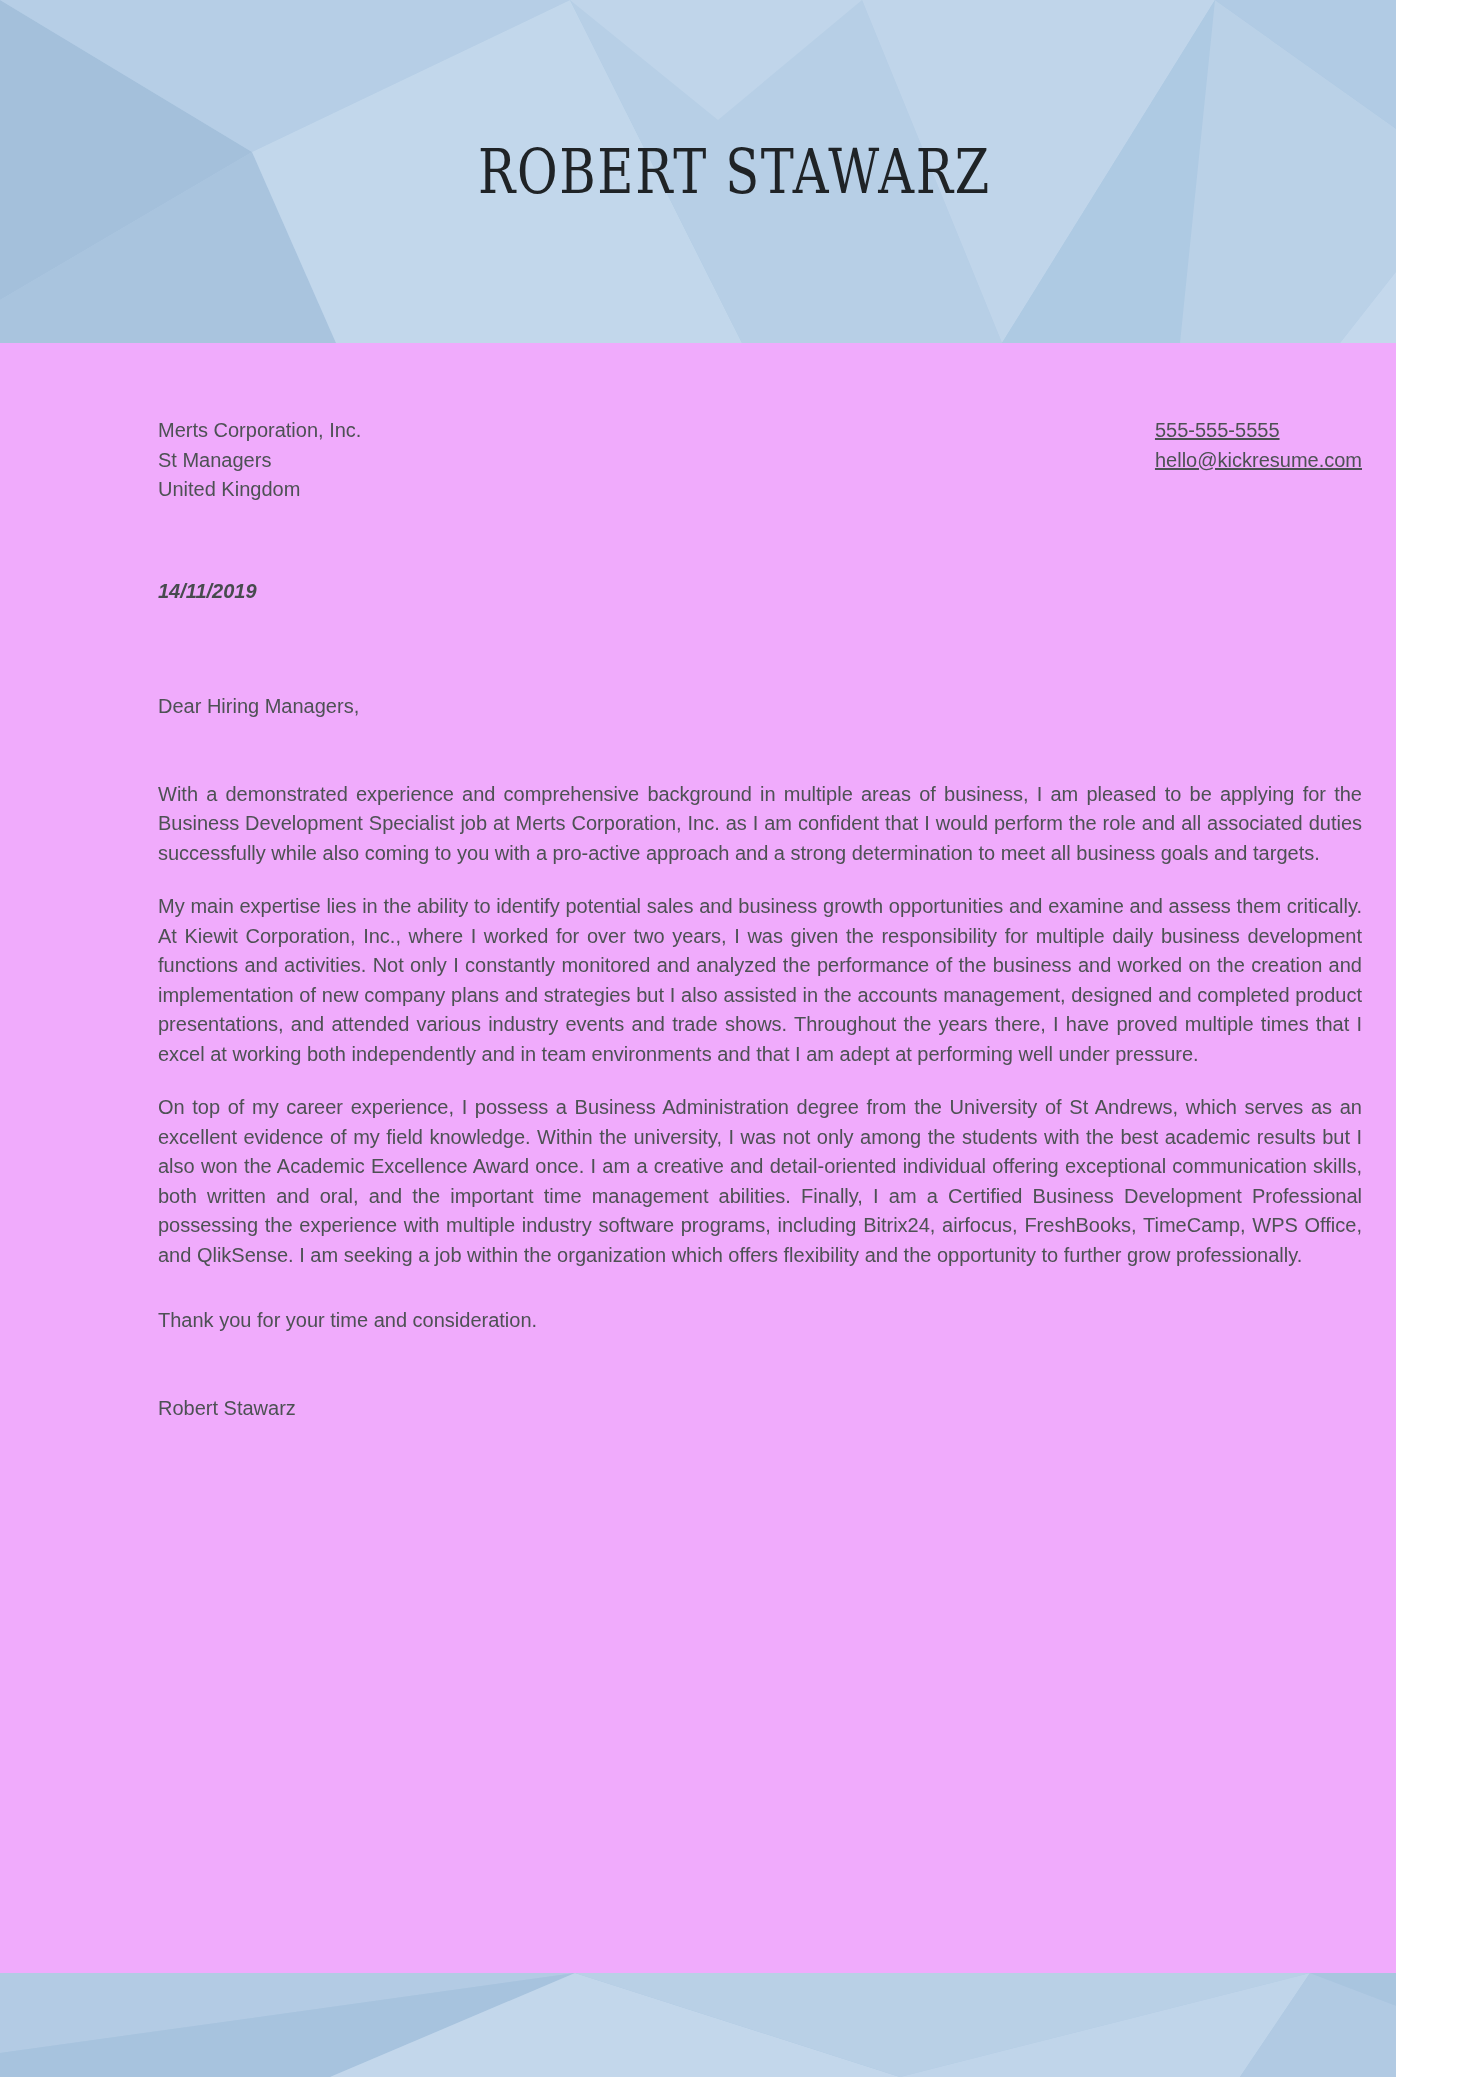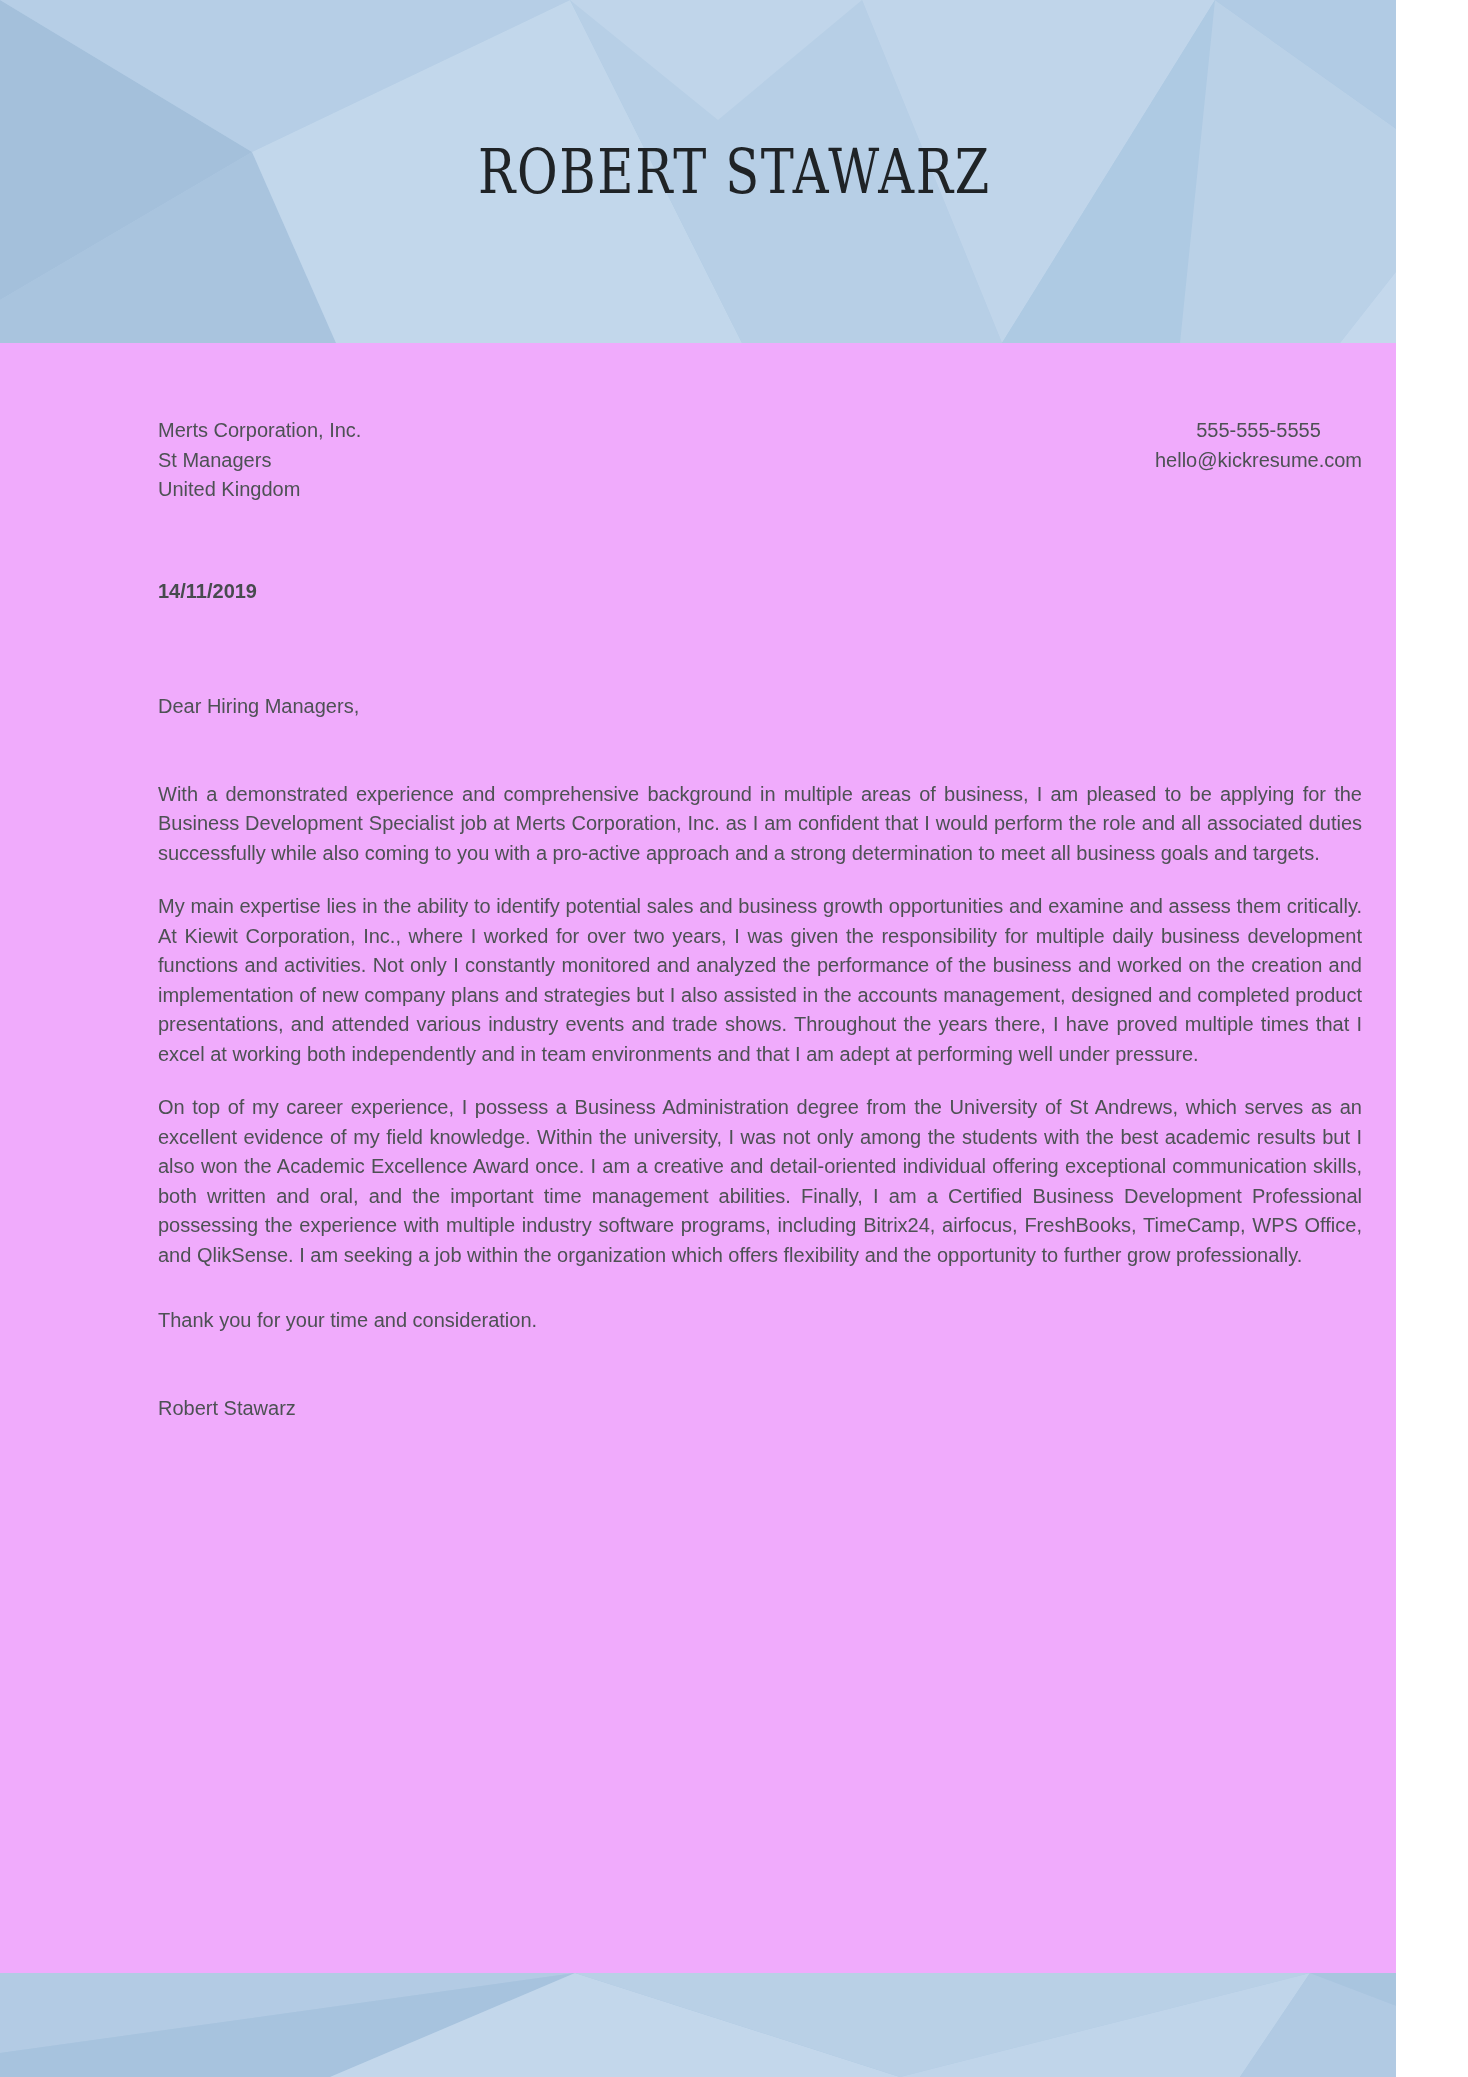--- a/index.html
+++ b/index.html
@@ -66,23 +66,23 @@
     box-sizing: border-box;
     font-size: 20px;
     line-height: 29.5px;
   }
   .contact-row {
     margin-top: 69px;
     display: flex;
     justify-content: space-between;
     align-items: flex-start;
   }
-  .contact-right { text-align: center; }
+  .contact-right { text-align: left; text-decoration: underline; }
 
-  .date-block  { margin-top: 72px; font-weight: bold; color: #474b4e; }
+  .date-block  { margin-top: 72px; font-weight: bold; color: #474b4e; font-style: italic; }
   .subject     { margin-top: 7px; }
   .greeting    { margin-top: 86px; }
 
   .body-par {
     margin: 0;
     text-align: justify;
   }
   .par-first  { margin-top: 58px; }
   .par-next   { margin-top: 24px; }
 

